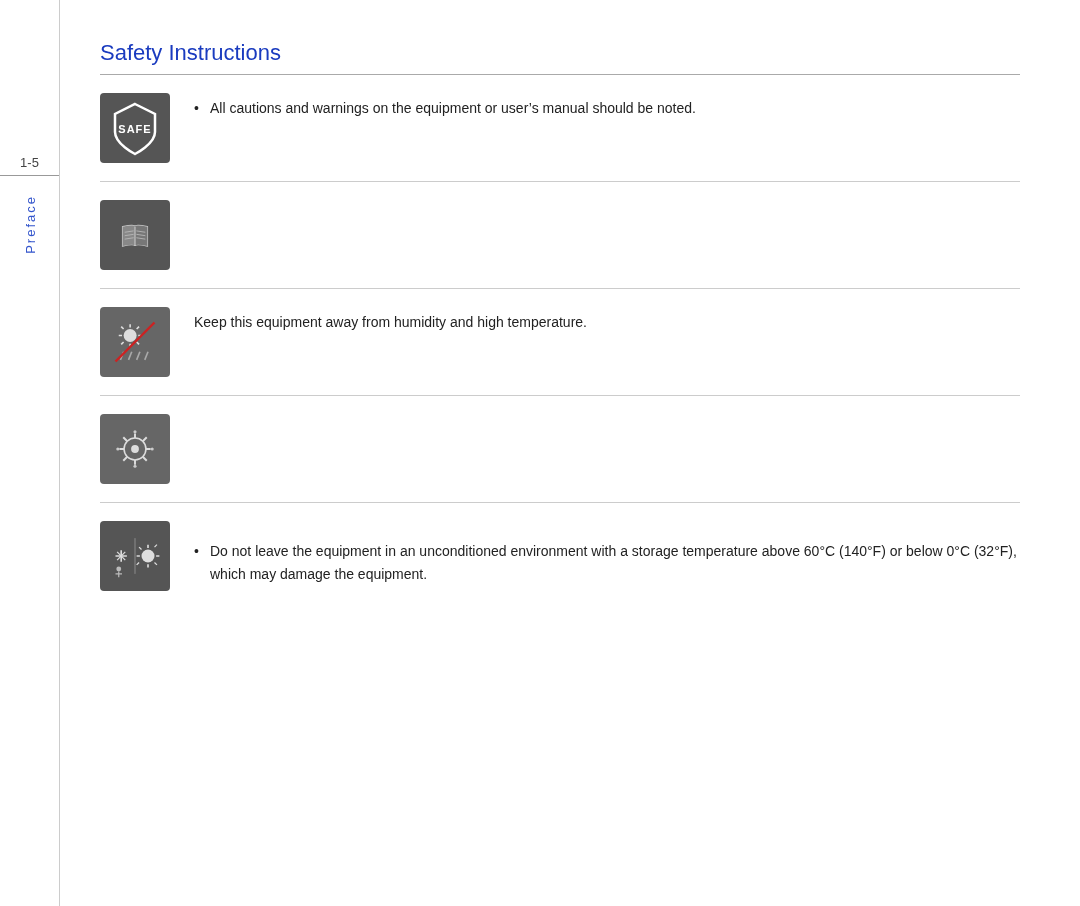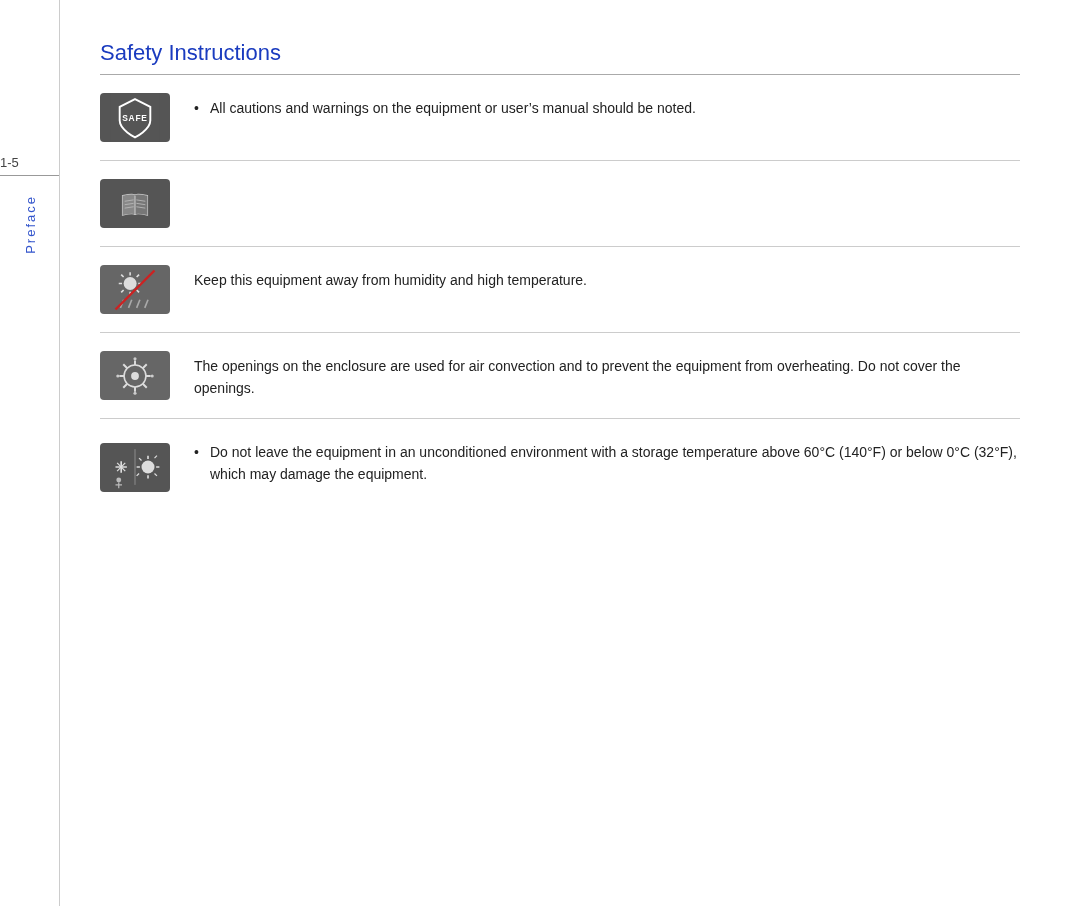--- a/index.html
+++ b/index.html
@@ -29,21 +29,21 @@
     }
 
     .page-number {
       font-size: 13px;
       color: #444;
       margin-bottom: 8px;
       position: absolute;
       top: 155px;
       left: 0;
       right: 0;
-      text-align: left;
+      text-align: center;
     }
 
     .sidebar-divider {
       width: 100%;
       height: 1px;
       background: #999;
       position: absolute;
       top: 175px;
     }
 
@@ -91,21 +91,21 @@
     }
 
     .instruction-row:last-child {
       border-bottom: none;
       align-items: flex-end;
     }
 
     .icon-box {
       width: 70px;
       min-width: 70px;
-      height: 49px;
+      height: 70px;
       background: #666;
       border-radius: 4px;
       display: flex;
       align-items: center;
       justify-content: center;
       overflow: hidden;
       position: relative;
     }
 
     
@@ -289,23 +289,20 @@
         <line x1="42" y1="42" x2="47" y2="47" stroke="#ddd" stroke-width="2.5"></line>
         <line x1="42" y1="22" x2="47" y2="17" stroke="#ddd" stroke-width="2.5"></line>
         <line x1="22" y1="42" x2="17" y2="47" stroke="#ddd" stroke-width="2.5"></line>
 
         <circle cx="32" cy="10" r="2" fill="#ccc"></circle>
         <circle cx="32" cy="54" r="2" fill="#ccc"></circle>
         <circle cx="10" cy="32" r="2" fill="#ccc"></circle>
         <circle cx="54" cy="32" r="2" fill="#ccc"></circle>
       </svg>
     </div>
-    <div class="instruction-text">
-      <p>The openings on the enclosure are used for air convection and to prevent the equipment from overheating.    Do not cover the openings.</p>
-    </div>
   </div>
 
   <div class="instruction-row">
     <div class="icon-box icon-temperature">
       <svg width="64" height="64" viewBox="0 0 64 64">
         <rect width="64" height="64" fill="#555"></rect>
 
         <line x1="8" y1="32" x2="22" y2="32" stroke="#ddd" stroke-width="2"></line>
         <line x1="15" y1="25" x2="15" y2="39" stroke="#ddd" stroke-width="2"></line>
         <line x1="10" y1="27" x2="20" y2="37" stroke="#ddd" stroke-width="1.5"></line>

